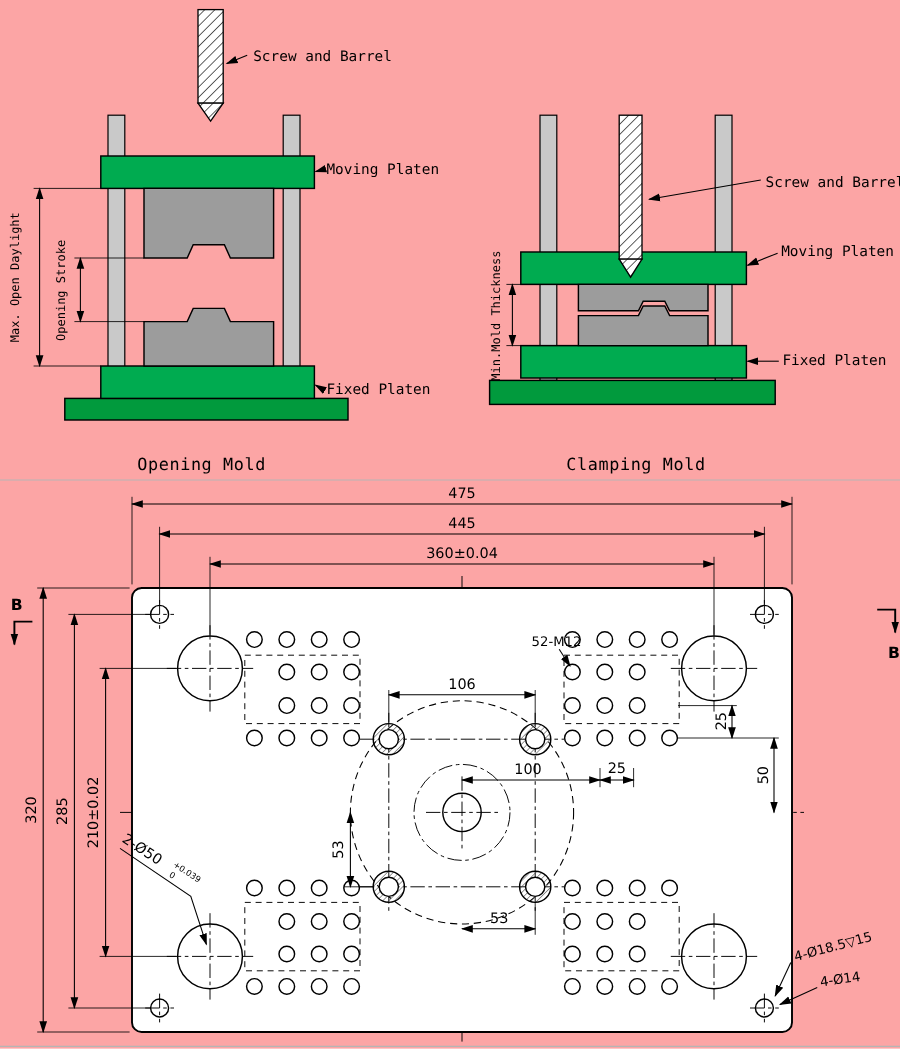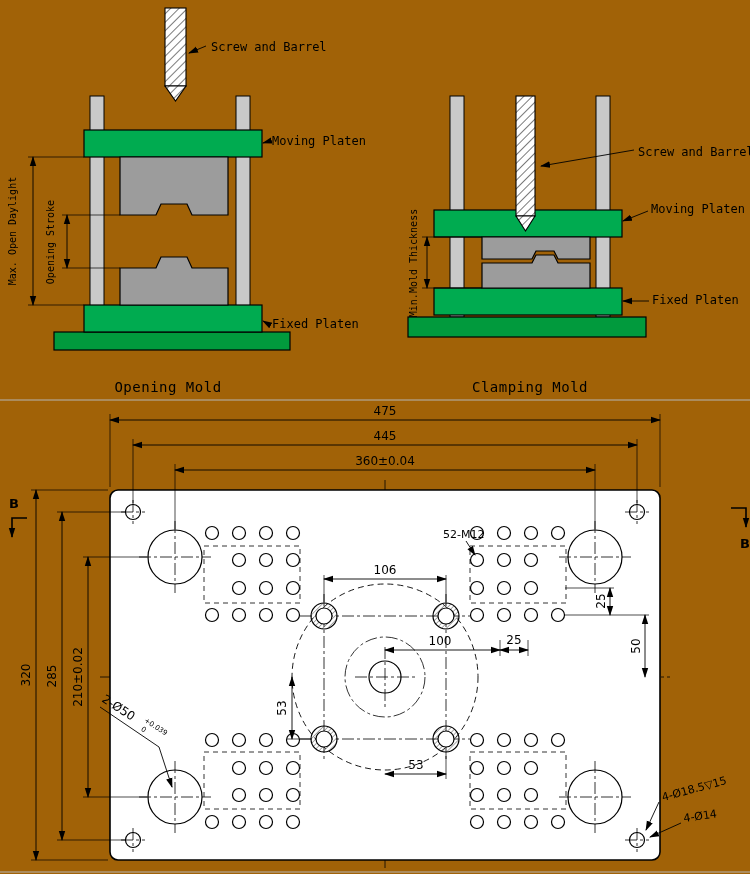--- a/index.html
+++ b/index.html
@@ -1,16 +1,16 @@
 <!DOCTYPE html>
 <html style="--platen: #00ab50; --base: #019a3d; --column: #c9c9c9; --mold: #9c9c9c;"><head>
 <meta charset="utf-8">
 <style>
   html,body{margin:0;padding:0;background:#fff}
-  .canvas{position:relative;width:750px;height:874px;background:#a16207;overflow:hidden}
+  .canvas{position:relative;width:750px;height:874px;background:#fca5a5;overflow:hidden}
   svg{display:block}
   .ext{stroke:#000;stroke-width:.7;fill:none}
   .dim{stroke:#000;stroke-width:.9;fill:none}
   .ldr{stroke:#000;stroke-width:.9;fill:none}
   .sec{stroke:#000;stroke-width:1.6;fill:none}
   .cl{stroke:#000;stroke-width:.8;fill:none;stroke-dasharray:12 3 3 3}
   .dash{stroke:#000;stroke-width:.9;fill:none;stroke-dasharray:6 4}
   .dashrect{stroke:#000;stroke-width:.8;fill:none;stroke-dasharray:5 4}
   .hole{fill:#fff;stroke:#000;stroke-width:1.2}
   .outline{fill:#fff;stroke:#000;stroke-width:1.6}

